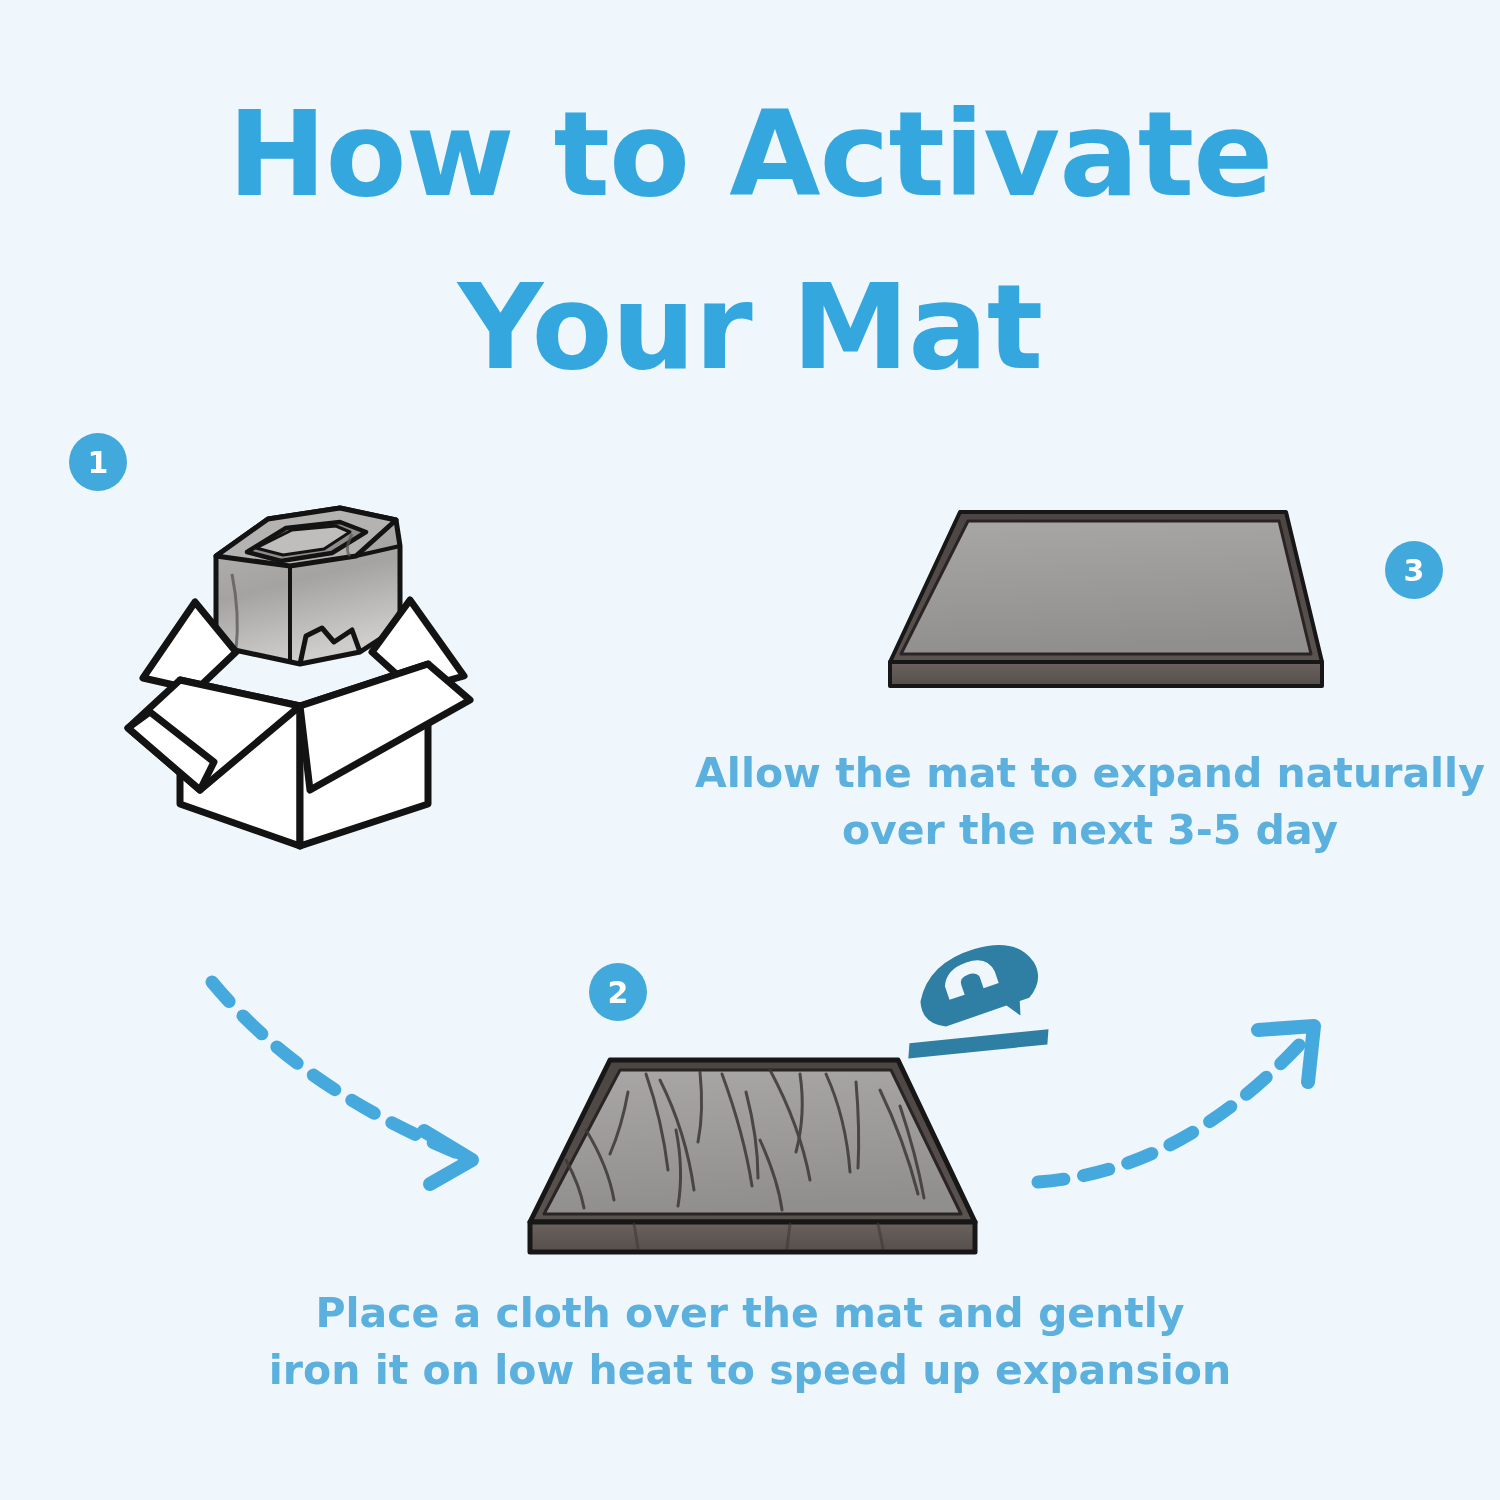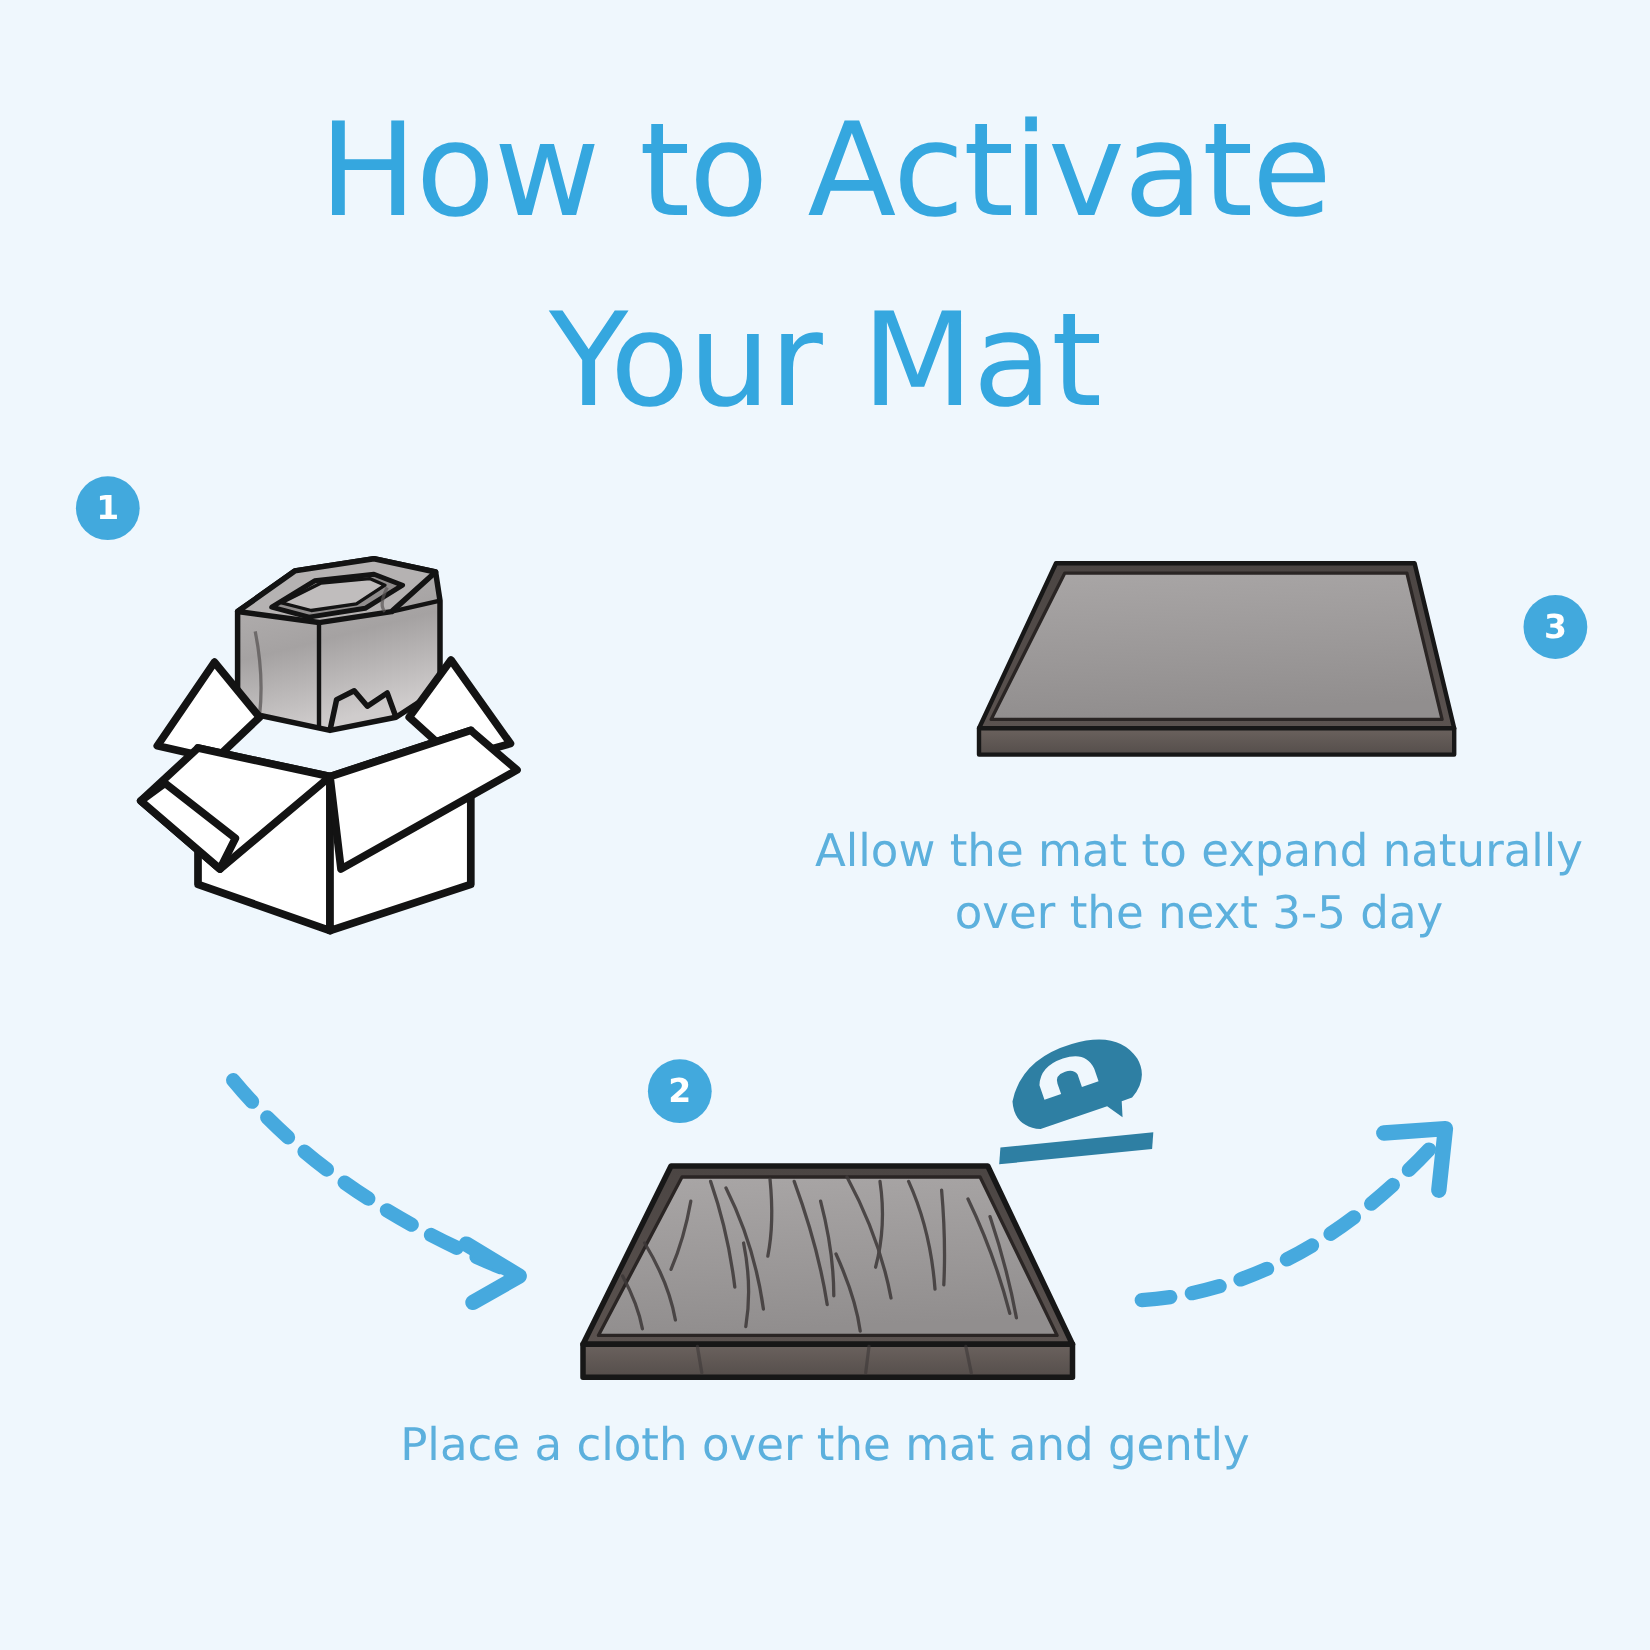--- a/index.html
+++ b/index.html
@@ -11,21 +11,21 @@
     position:relative;
   }
   .stage{position:absolute;inset:0;}
 
   
   .title{
     position:absolute;left:0;right:0;top:78px;
     text-align:center;
     color:#35a7df;
     font-family:"DejaVu Sans", sans-serif;
-    font-weight:normal;
+    font-weight:bold;
     font-size:118px;
     line-height:1.30;
     letter-spacing:-1px;
   }
   .title .l2{display:block;margin-top:20px;}
 
   
   .badge{
     position:absolute;
     width:58px;height:58px;border-radius:50%;
@@ -39,21 +39,21 @@
   }
   #badge1{left:69px;top:433px;}
   #badge2{left:589px;top:963px;}
   #badge3{left:1385px;top:541px;}
 
   
   .caption{
     position:absolute;
     color:#5cb0dd;
     font-family:"DejaVu Sans", sans-serif;
-    font-weight:normal;
+    font-weight:bold;
     font-size:41px;
     line-height:1.38;
     text-align:center;
   }
   #cap1{left:40px;top:880px;width:500px;}
   #cap3{left:690px;top:745px;width:800px;}
   #cap2{left:250px;top:1285px;width:1000px;}
 
   
   .art{position:absolute;left:0;top:0;width:1500px;height:1500px;pointer-events:none;}
@@ -181,15 +181,16 @@
   </div>
 
 
   <div class="caption" id="cap3">
     <div>Allow the mat to expand naturally</div>
     <div>over the next 3-5 day</div>
   </div>
 
   <div class="caption" id="cap2">
     <div>Place a cloth over the mat and gently</div>
+    <div>iron it on low heat to speed up expansion</div>
   </div>
 
 </div>
 
 </body></html>

